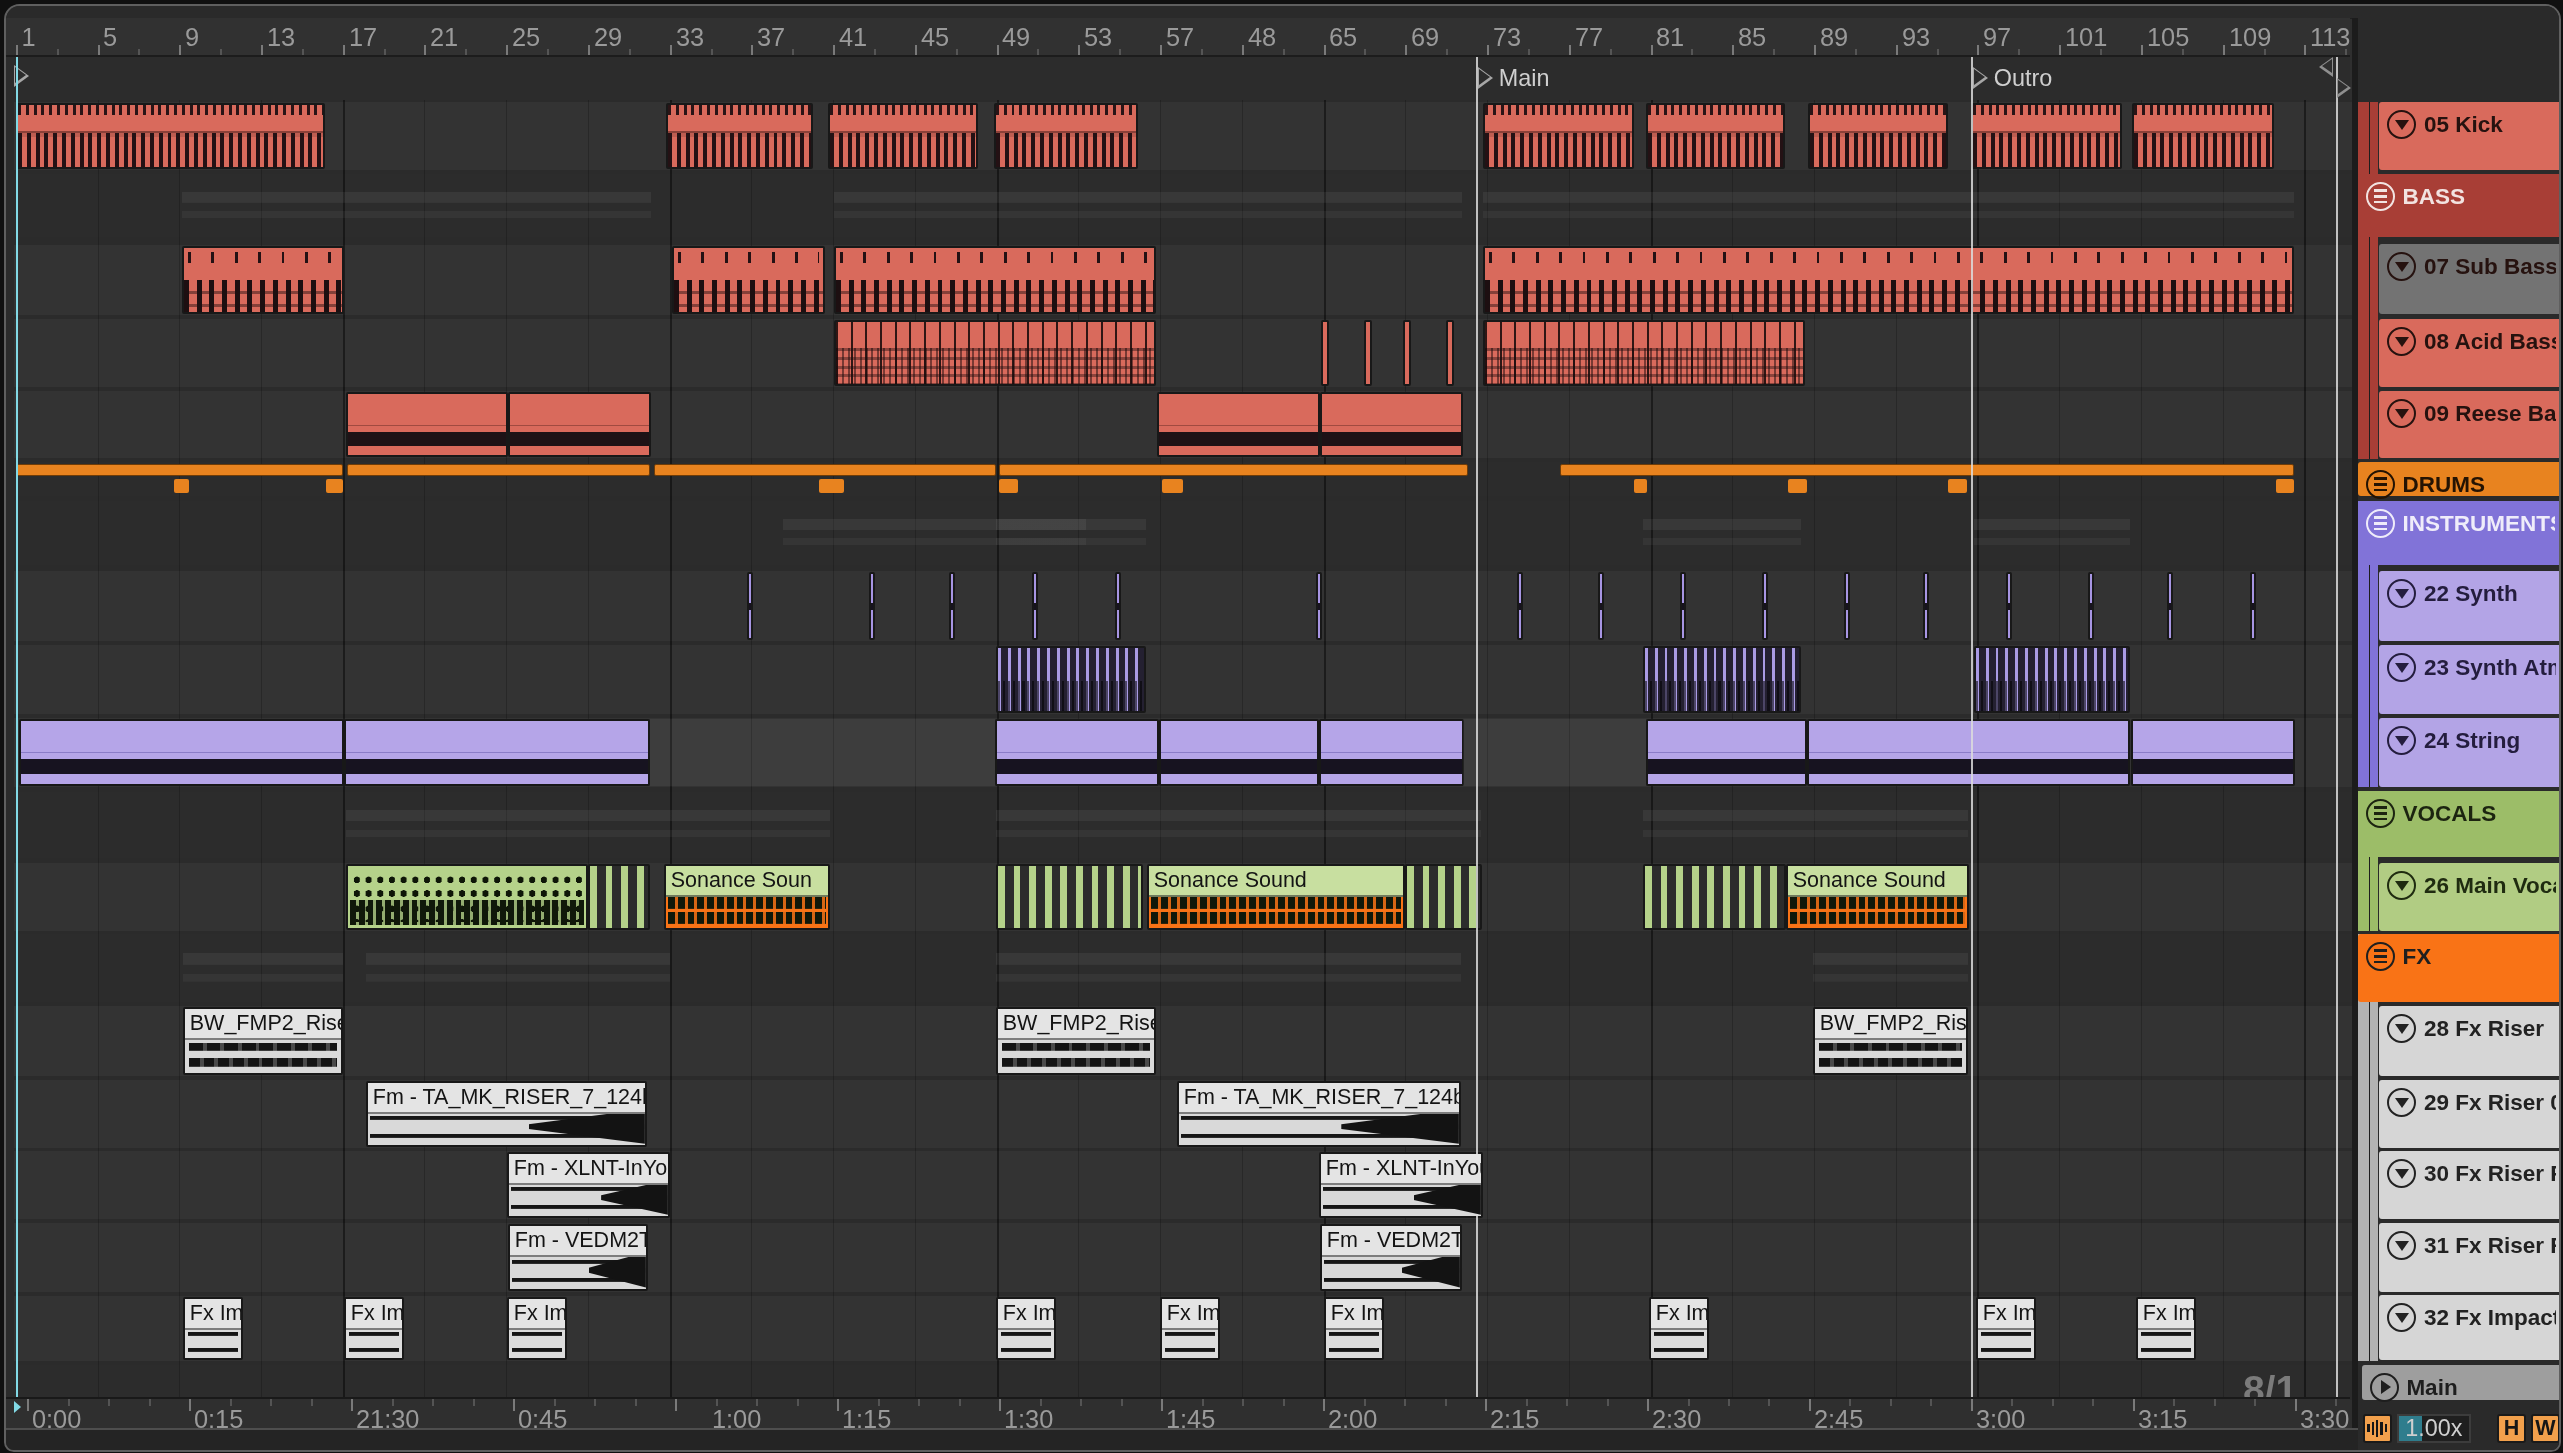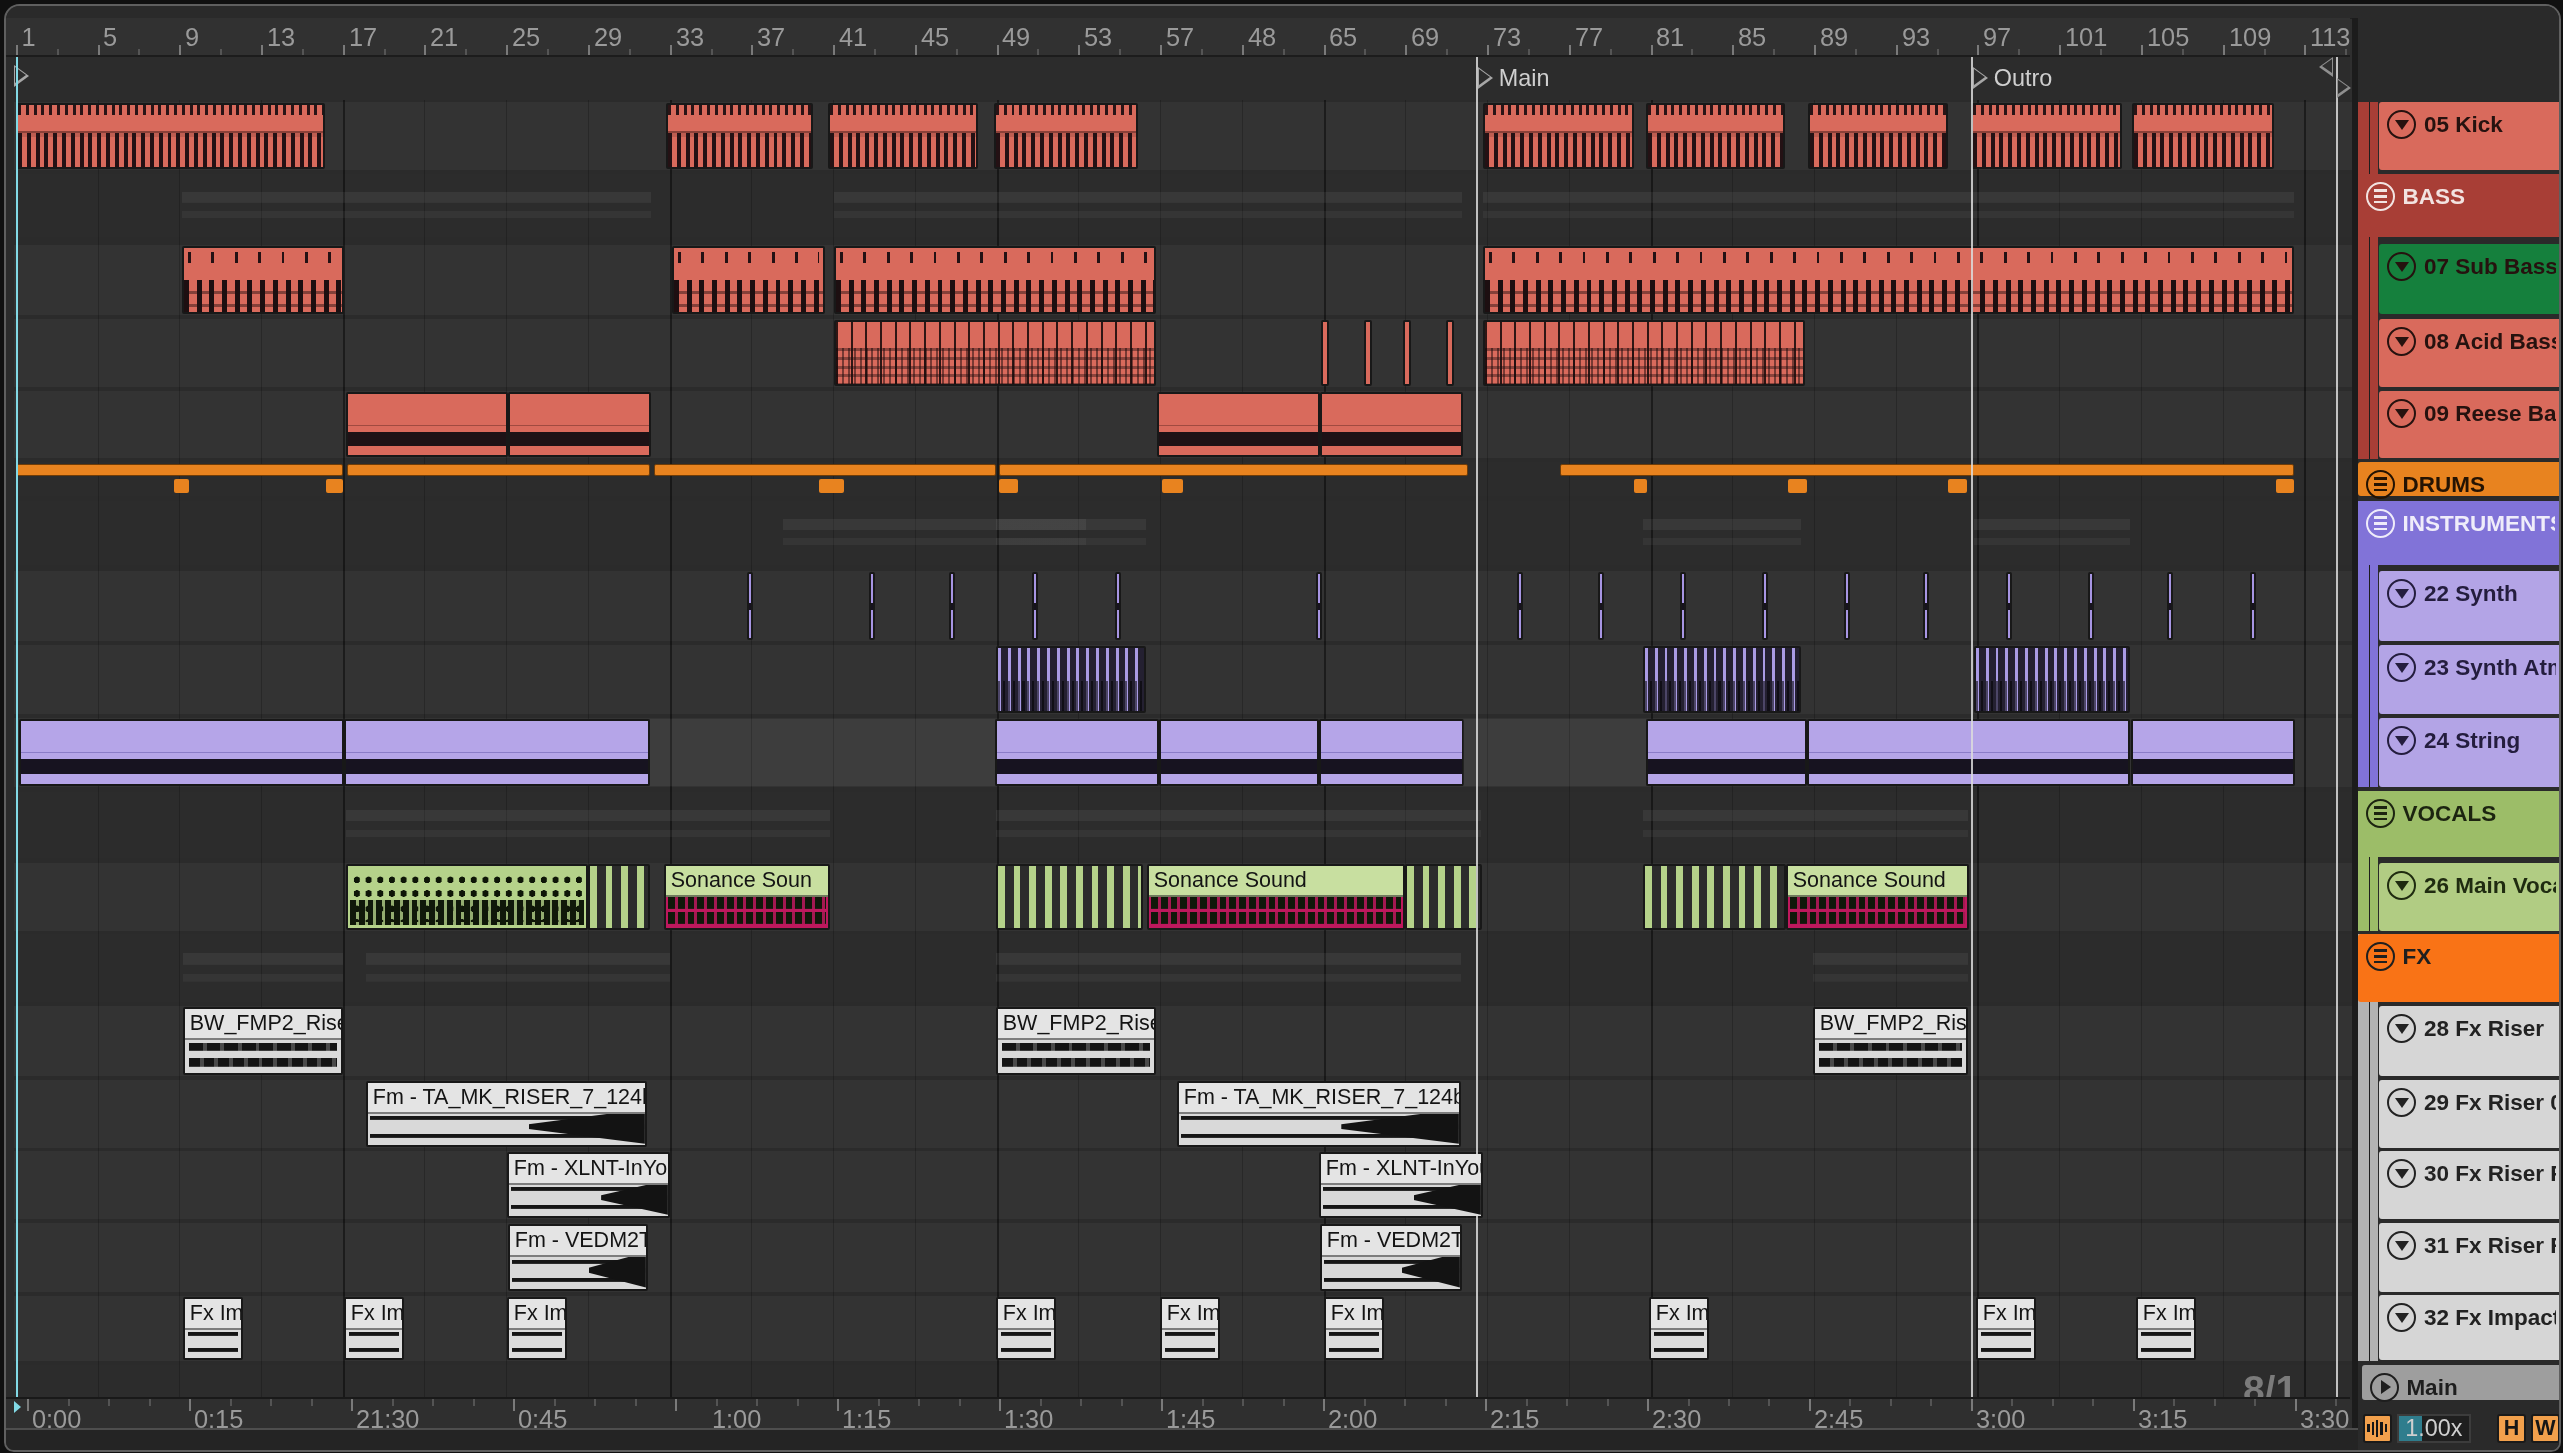--- a/index.html
+++ b/index.html
@@ -56,21 +56,21 @@
   .p-dim{border:none;border-radius:0;background:
      linear-gradient(rgba(255,255,255,.06) 0 0) 0 30%/100% 20% no-repeat,
      linear-gradient(rgba(255,255,255,.045) 0 0) 0 68%/100% 13% no-repeat;}
   .p-lighter{border:none;border-radius:0;background:rgba(255,255,255,.05);}
   .p-stab{background:#a795e3;}
   .p-stab::after{content:"";position:absolute;left:20%;top:45%;width:2.9px;height:12%;background:#17131f;}
   .p-atmos{background:repeating-linear-gradient(90deg,#a99ae4 0 2.9px,#242031 2.9px 9.8px);}
   .p-atmos::after{content:"";position:absolute;left:0;right:0;bottom:0;height:48%;
      background:repeating-linear-gradient(90deg,rgba(0,0,0,.55) 0 2px,transparent 2px 4.9px);}
   .p-string{background:linear-gradient(180deg,#b5a5e8 0 49%,#8a7cc8 49% 51.5%,#b5a5e8 51.5% 61%,#171320 61% 84%,#b5a5e8 84%);}
-  .p-vocal{background:#be185d;padding-left:25px;}
+  .p-vocal{background:#f97316;padding-left:25px;}
   .p-vocal::after{content:"";position:absolute;left:2px;right:2px;bottom:3.9px;height:44%;
      background:repeating-linear-gradient(90deg,#10180a 0 6.8px,rgba(16,24,10,.15) 6.8px 9.8px) 0 0/100% 44% no-repeat,
                 repeating-linear-gradient(90deg,#10180a 0 6.8px,rgba(16,24,10,.15) 6.8px 9.8px) 0 100%/100% 44% no-repeat;}
   .p-dollars{background:#b5d28a;}
   .p-dollars::before{content:"";position:absolute;inset:5.9px 3.9px;background:
      radial-gradient(circle 3.4px at 4.9px 7.8px,#0e1607 95%,transparent),
      radial-gradient(circle 3.4px at 4.9px 21.5px,#0e1607 95%,transparent);background-size:11.7px 29px;}
   .p-dollars::after{content:"";position:absolute;left:2px;right:2px;bottom:2.9px;height:40%;
      background:repeating-linear-gradient(90deg,#10180a 0 5.9px,rgba(16,24,10,.2) 5.9px 8.8px);}
   .p-stripes{background:repeating-linear-gradient(90deg,#b5d28a 0 6.8px,#2c2c2c 6.8px 15.6px);}
@@ -559,21 +559,21 @@
         <div class="card" style="top: 168px; height: 63px; left: 0px; width: 203px; background: rgb(168, 62, 54); color: rgb(242, 227, 225);">
           <span class="tic">
             <span class="hb">
               <i></i>
               <i></i>
               <i></i>
             </span>
           </span>
           <span class="cname">BASS</span>
         </div>
-        <div class="card" style="top: 238px; height: 70px; left: 21.5px; width: 182px; background: #15803d; color: rgb(38, 18, 15);">
+        <div class="card" style="top: 238px; height: 70px; left: 21.5px; width: 182px; background: #737373; color: rgb(38, 18, 15);">
           <span class="tic">
             <span class="dn"></span>
           </span>
           <span class="cname">07 Sub Bass</span>
         </div>
         <div class="card" style="top: 313px; height: 68px; left: 21.5px; width: 182px; background: rgb(217, 106, 92); color: rgb(38, 18, 15);">
           <span class="tic">
             <span class="dn"></span>
           </span>
           <span class="cname">08 Acid Bass</span>

